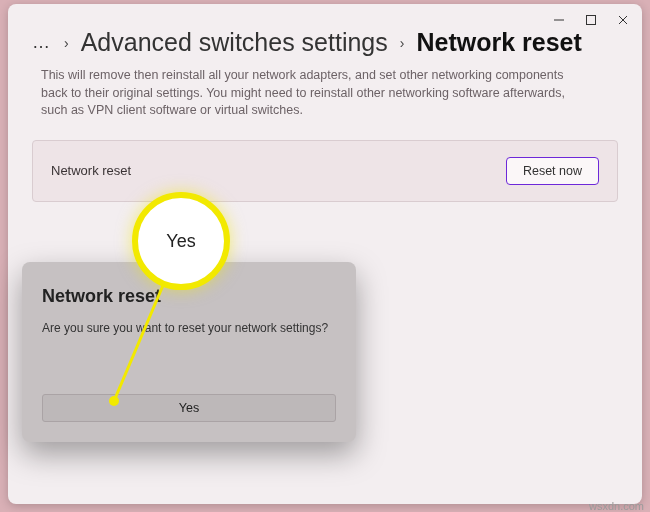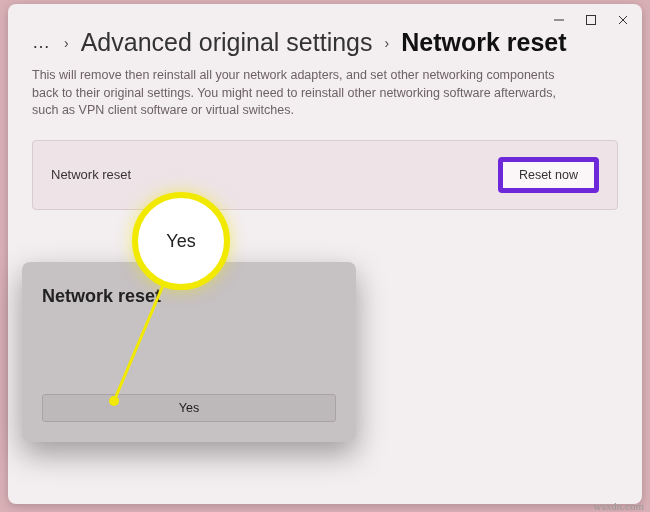--- a/index.html
+++ b/index.html
@@ -46,40 +46,41 @@
   .breadcrumb .dots { font-size: 18px; letter-spacing: 2px; color:#333; }
   .breadcrumb .chev { font-size: 14px; color:#444; }
   .breadcrumb .link { color:#333; }
   .breadcrumb .current { font-weight:600; color:#111; }
   .desc {
     padding: 4px 24px 0 24px;
     font-size: 12.5px;
     color: #6c6266;
     line-height: 1.4;
     max-width: 600px;
+    margin-left: 9px;
   }
   .desc2 {
     padding: 14px 24px 0 24px;
     font-size: 12.5px;
     color: #6c6266;
   }
   .card {
     margin: 20px 24px 0 24px;
     background: #eee4e7;
     border: 1px solid #d9ccd0;
     border-radius: 4px;
     padding: 16px 18px;
     display: flex;
     align-items: center;
     justify-content: space-between;
   }
   .card .label { font-size: 13px; color:#3a3335; }
   .reset-btn {
     background: #fbf7f8;
-    border: 5px solid #6d28d9;
+    border: 1px solid #6d28d9;
     border-radius: 4px;
     padding: 6px 16px;
     font-size: 12.5px;
     color:#333;
     cursor: pointer;
   }
   .dialog {
     position: absolute;
     left: 22px; top: 262px;
     width: 334px; height: 180px;
@@ -129,21 +130,21 @@
     width: 10px; height: 10px;
     border-radius: 50%;
     background: #f2e900;
     z-index: 6;
   }
   .watermark {
     position:absolute;
     right:6px; bottom:0px;
     font-size:11px;
     color:#9a9a9a;
-    font-family: Liberation Serif, serif;
+    font-family: Liberation Sans, sans-serif;
   }
 </style>
 </head>
 <body>
 
 <div class="window">
 
   <div class="titlebar">
     <span class="tb-btn">
       <svg width="12" height="12">
@@ -159,36 +160,37 @@
       <svg width="12" height="12">
           <line x1="2" y1="2" x2="10" y2="10" stroke="#333" stroke-width="1"></line>
           <line x1="10" y1="2" x2="2" y2="10" stroke="#333" stroke-width="1"></line>
         </svg>
     </span>
   </div>
 
   <div class="breadcrumb">
     <span class="dots">…</span>
     <span class="chev">›</span>
-    <span class="link">Advanced original settings</span>
+    <span class="link">Advanced switches settings</span>
     <span class="chev">›</span>
     <span class="current">Network reset</span>
   </div>
 
   <p class="desc">This will remove then reinstall all your network adapters, and set other networking components back to their original settings. You might need to reinstall other networking software afterwards, such as VPN client software or virtual switches.</p>
 
   <div class="card">
     <span class="label">Network reset</span>
     <button class="reset-btn">Reset now</button>
   </div>
 
 </div>
 
 <div class="dialog">
   <h2>Network reset</h2>
+  <p>Are you sure you want to reset your network settings?</p>
   <div class="btn-row">
     <div class="dlg-btn">Yes</div>
   </div>
 </div>
 
 <svg class="callout-line" width="650" height="512" style="left:0;top:0">
   <line x1="164" y1="283" x2="114" y2="401" stroke="#f2e900" stroke-width="3"></line>
 </svg>
 <div class="callout-dot"></div>
 <div class="callout-bubble">

